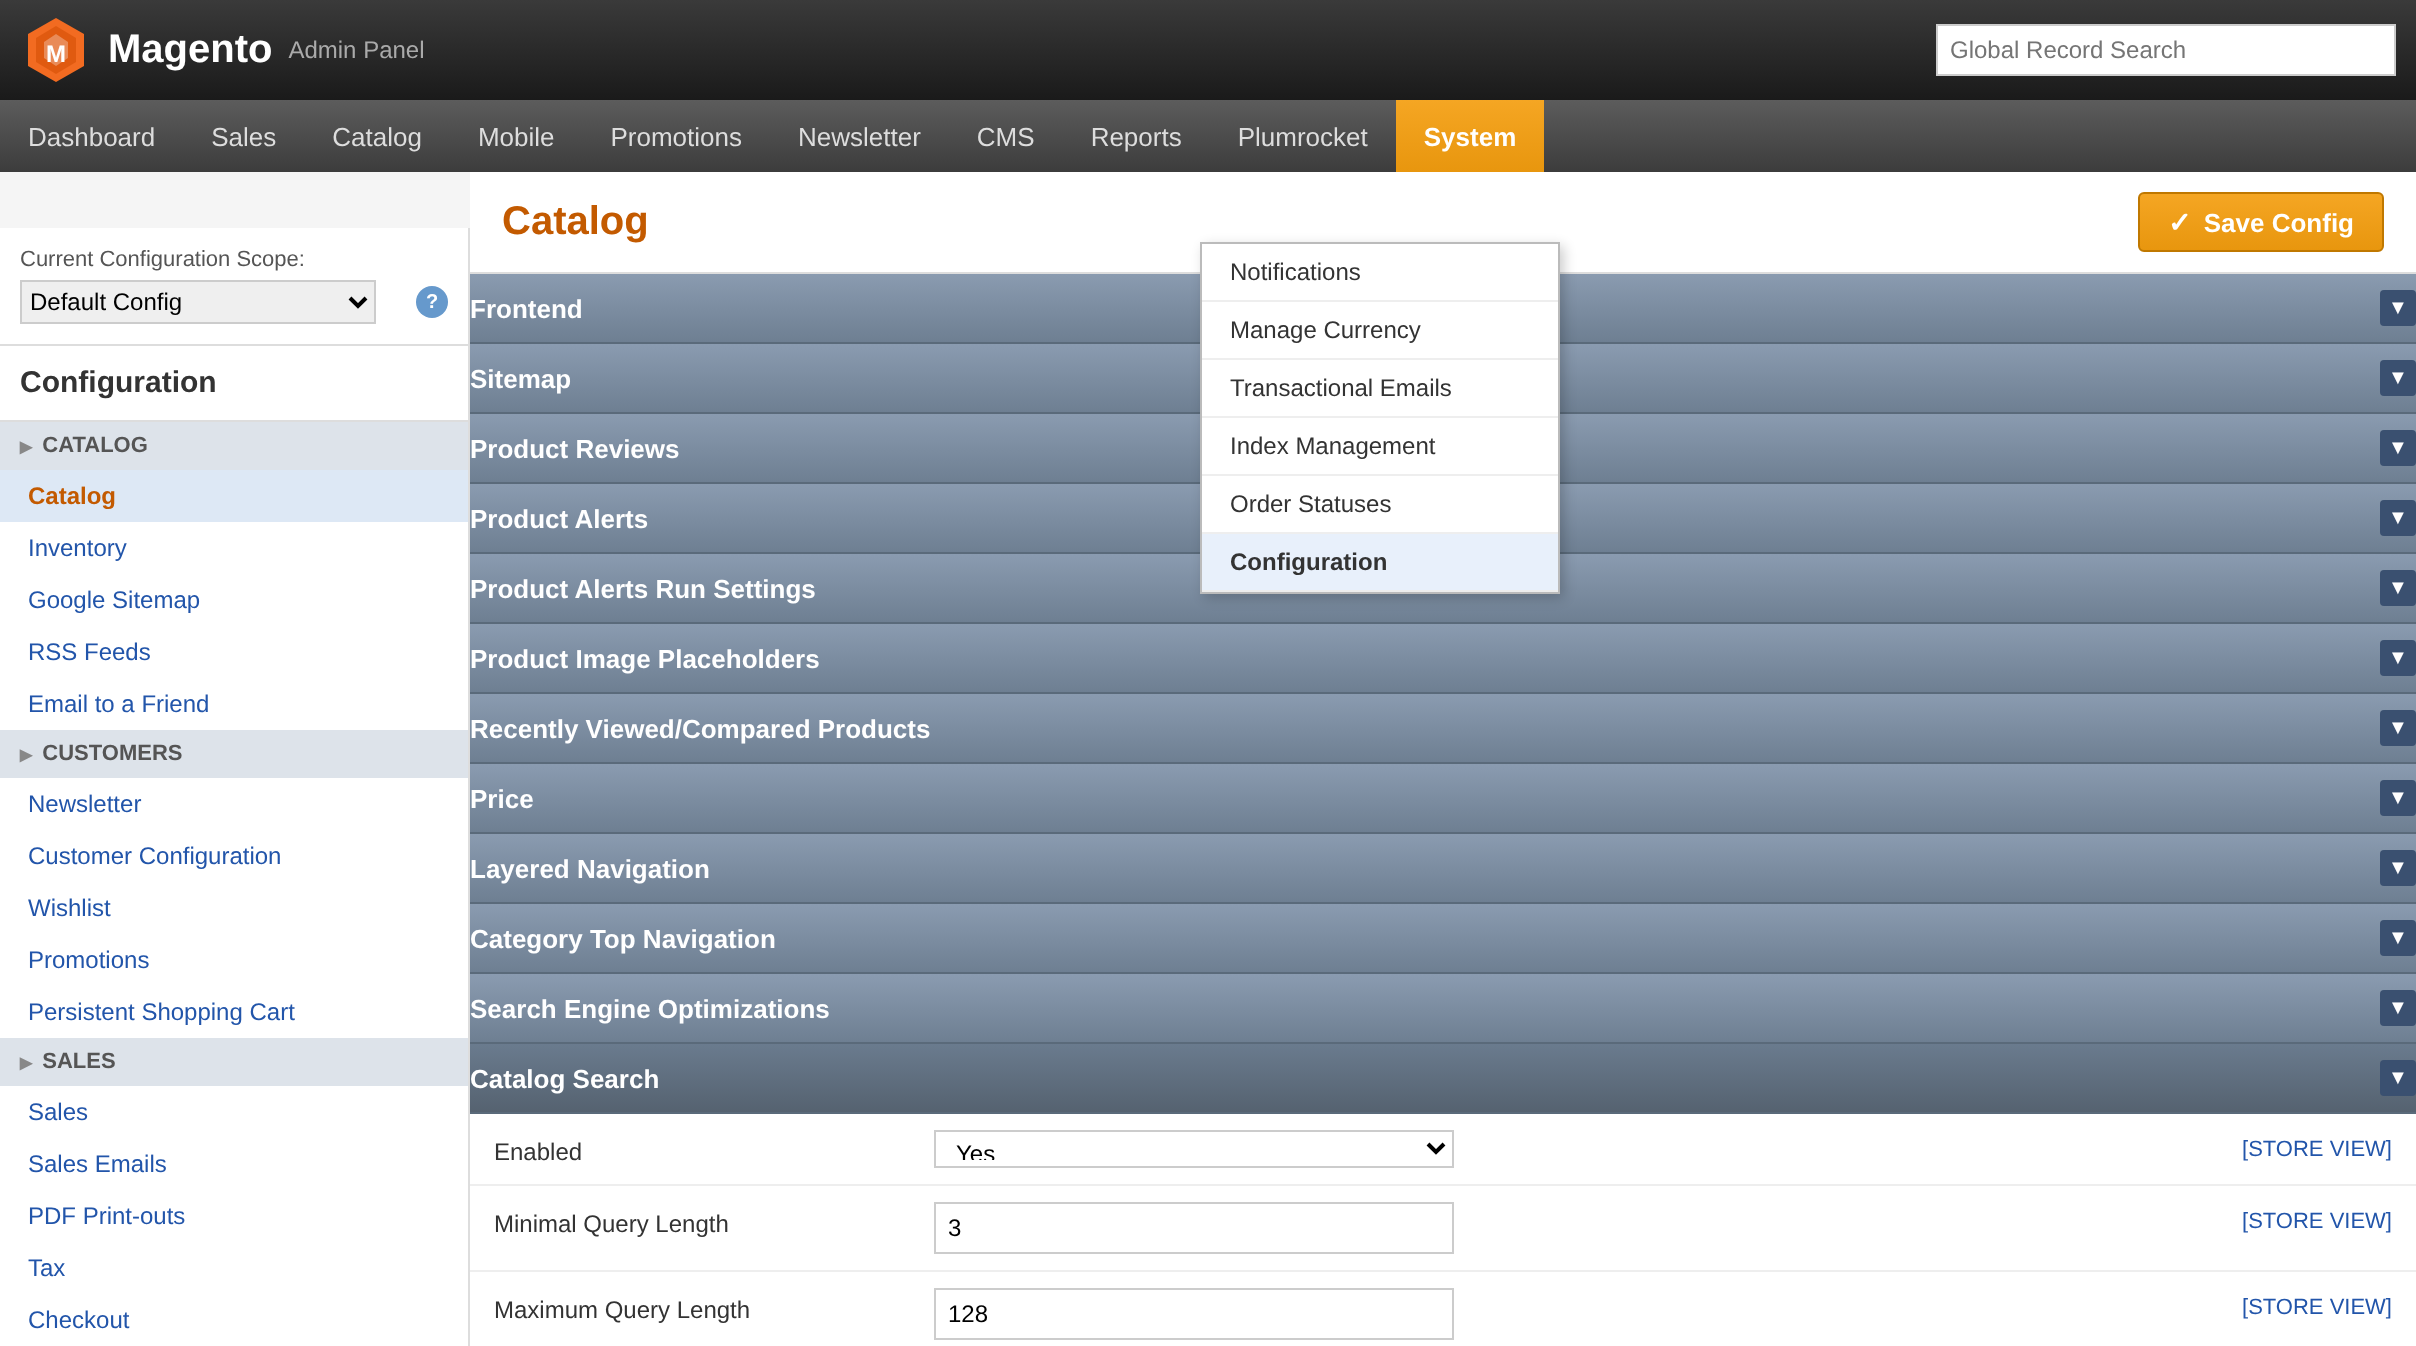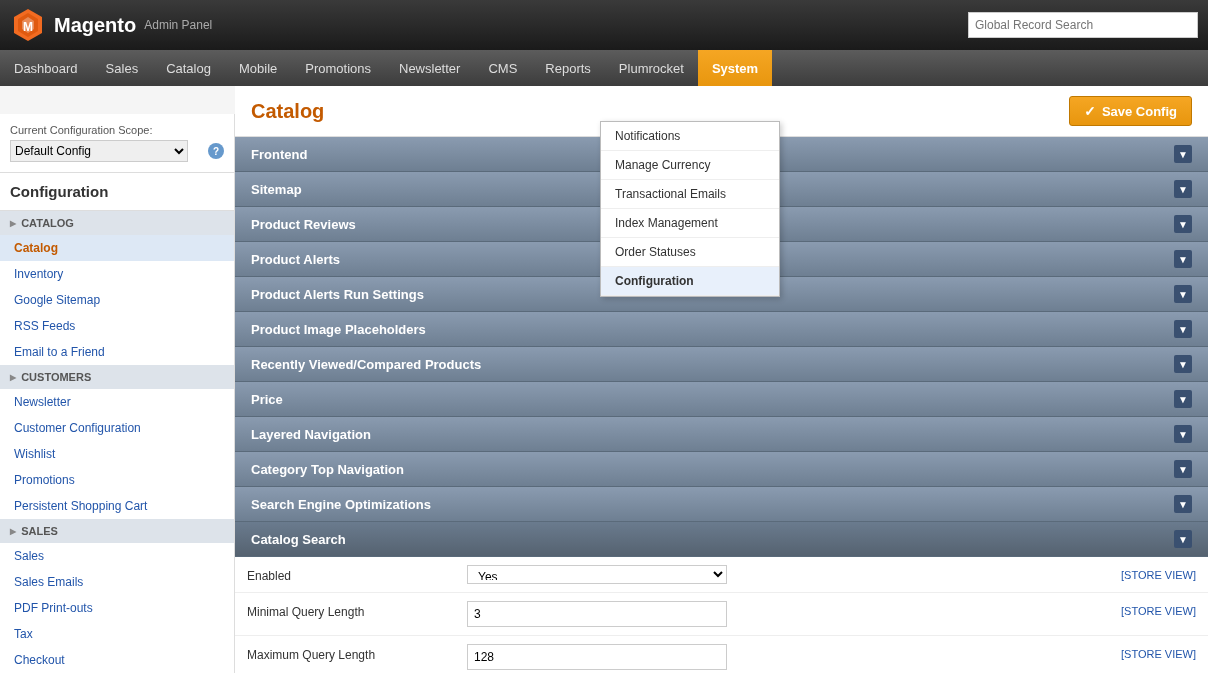--- a/index.html
+++ b/index.html
@@ -191,21 +191,21 @@
       content: '✓';
       font-size: 14px;
     }
 
     
     .section-row {
       background: linear-gradient(to bottom, #8a9bb0, #6e7f92);
       color: #fff;
       font-weight: bold;
       font-size: 13px;
-      padding: 8px 16px;
+      padding: 8px 0;
       border-bottom: 1px solid #5a6a7a;
       display: flex;
       justify-content: space-between;
       align-items: center;
       cursor: pointer;
     }
     .section-row .chevron {
       width: 18px; height: 18px;
       background: #3a5070;
       display: flex; align-items: center; justify-content: center;

